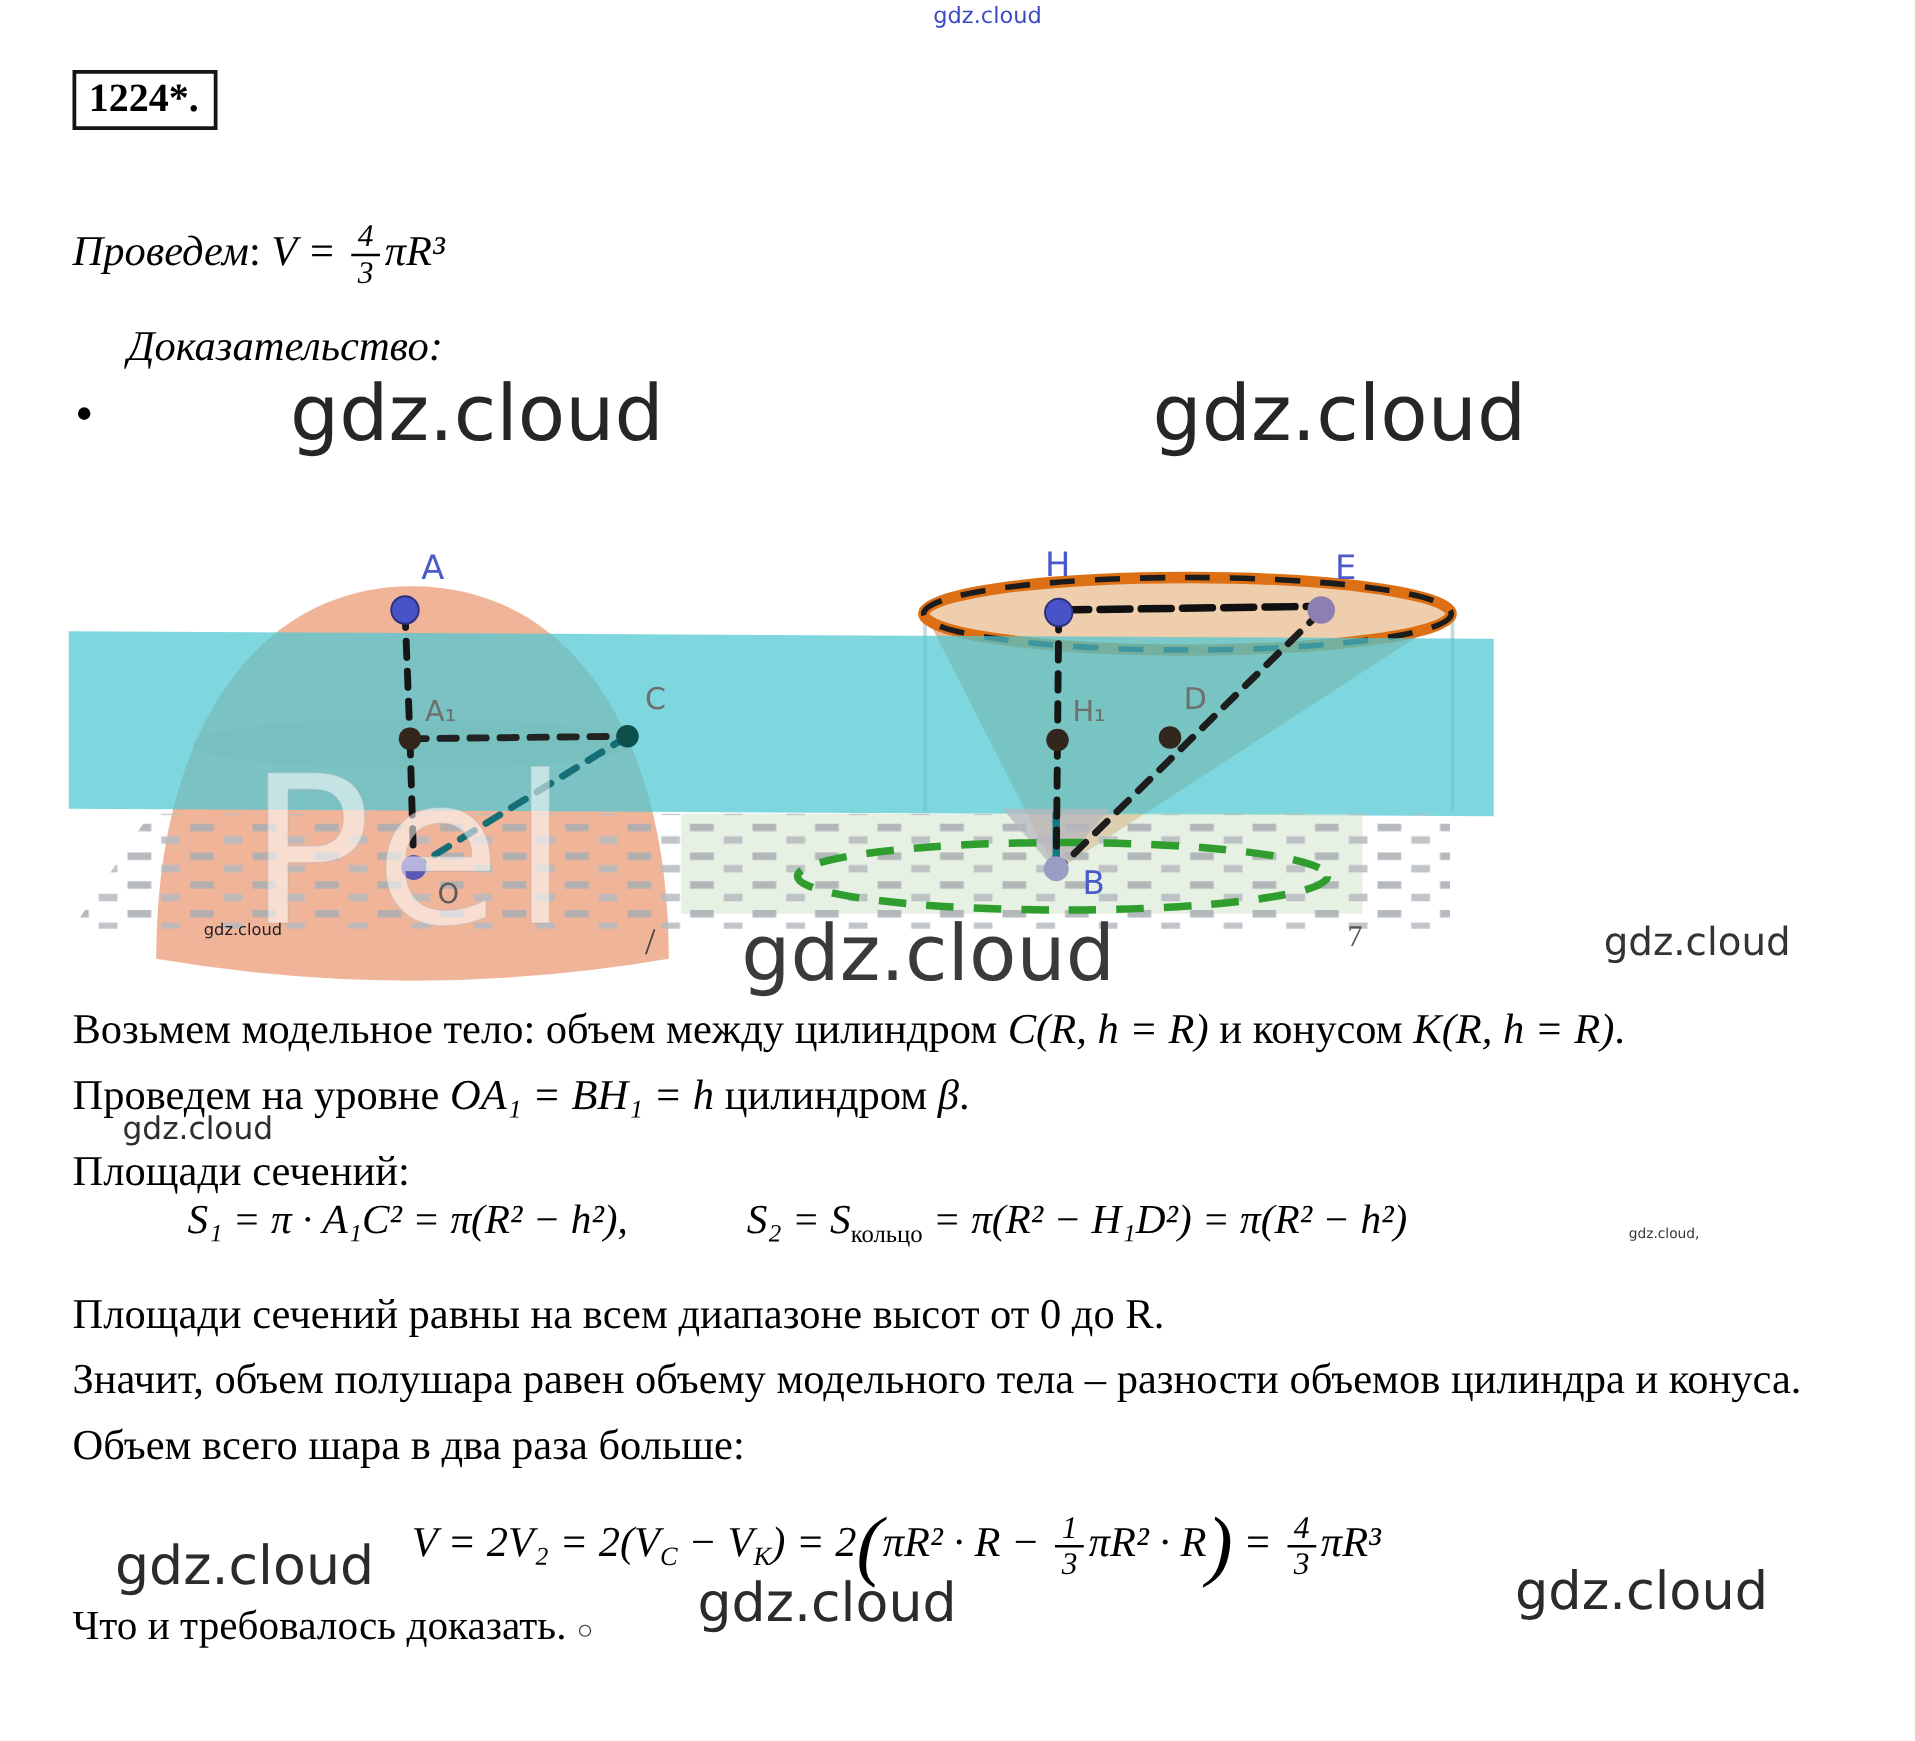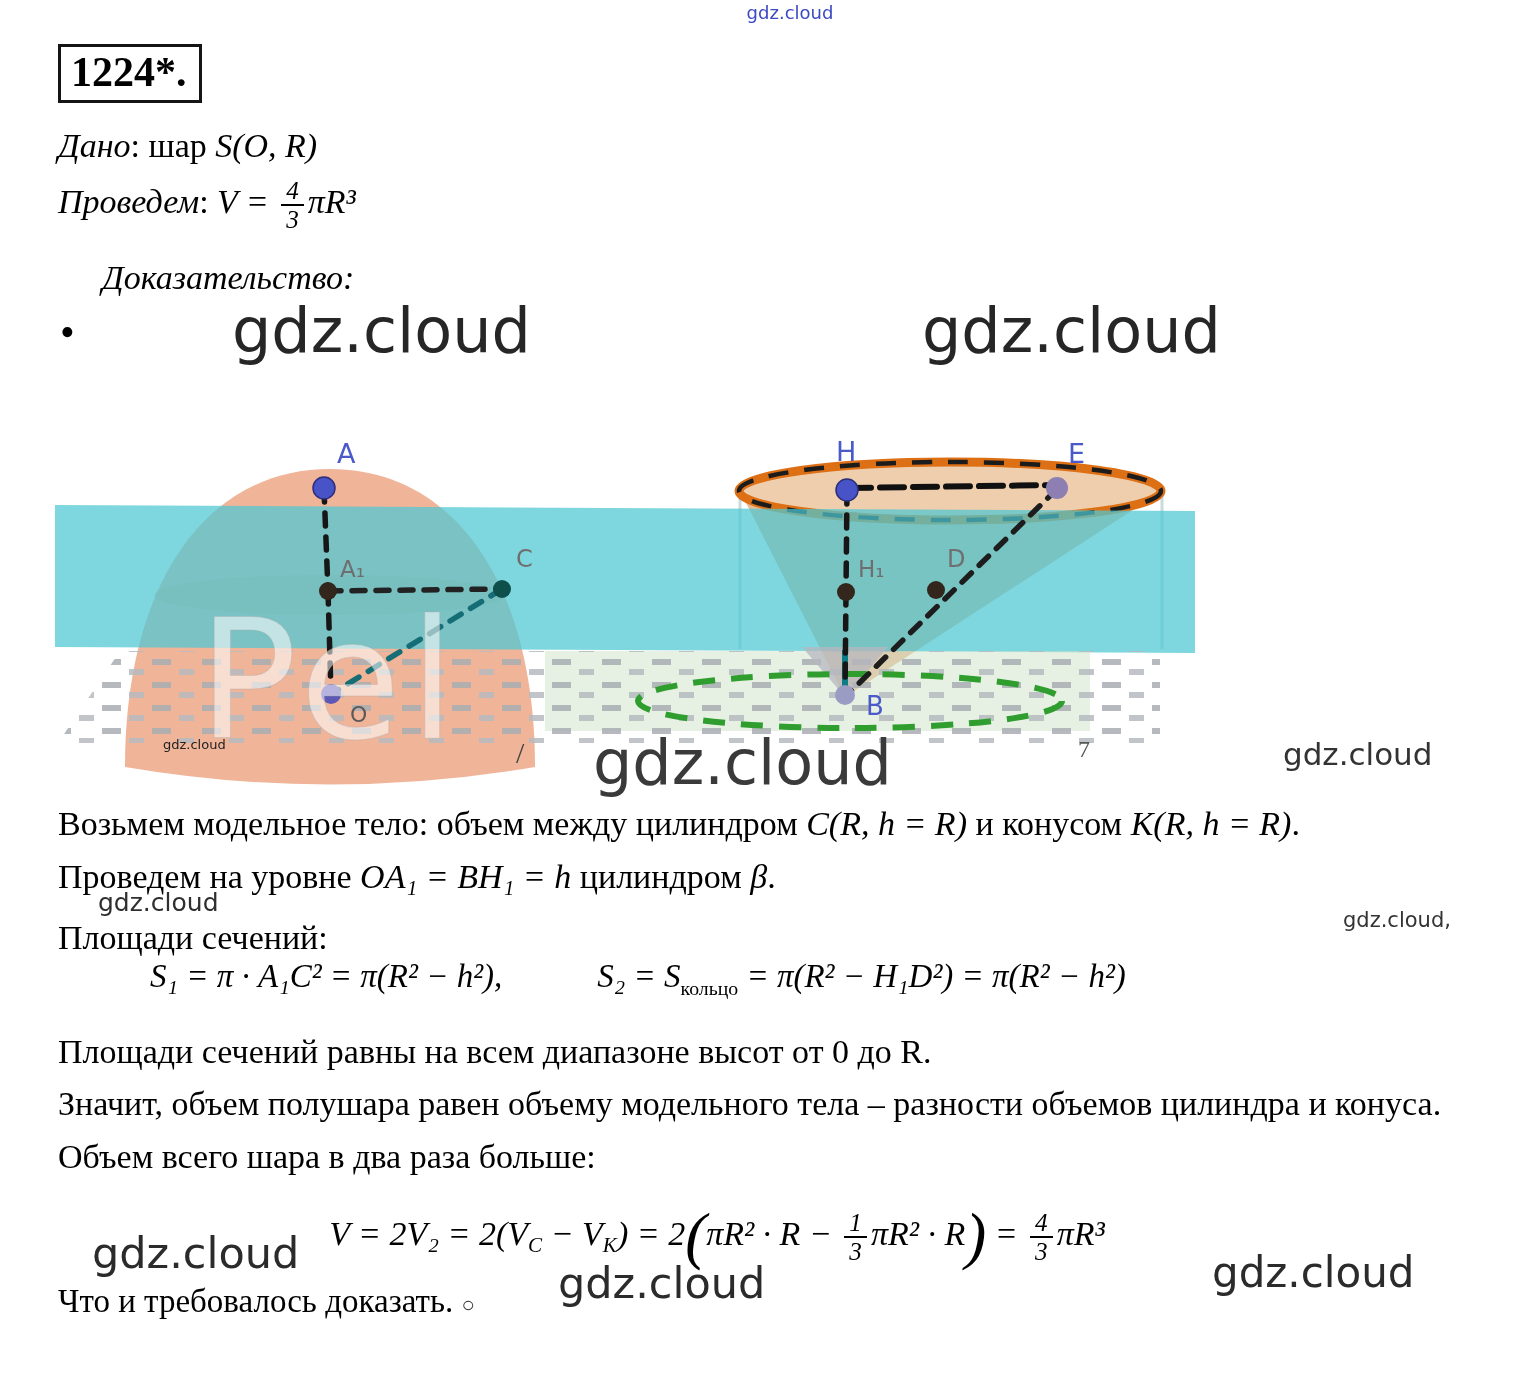--- a/index.html
+++ b/index.html
@@ -3,22 +3,22 @@
 <meta charset="utf-8">
 <style>
   html,body { margin:0; padding:0; background:#fff; }
   .page { position:relative; width:1532px; height:1393px; background:#ffffff;
           font-family:"Liberation Serif", serif; color:#000; overflow:hidden;padding-left:48px; }
   .txt { position:absolute; font-size:34px; line-height:1.55; }
   .it  { font-style:italic; }
   .math{ font-style:italic; white-space:nowrap; }
   .wm  { position:absolute; font-family:"DejaVu Sans", sans-serif; color:#2d2d2d; white-space:nowrap; }
   .wm-blue { color:#3b4ac2; }
-  .pbox{ position:absolute; left:58px; top:44px; border:3px solid #151515; padding:1px 12px 4px 10px;
-         font-weight:bold; font-size:42px; }
+  .pbox{ position:absolute; left:58px; top:56px; border:3px solid #151515; padding:1px 12px 4px 10px;
+         font-weight:bold; font-size:32px; }
   .frac{ display:inline-flex; flex-direction:column; align-items:center; vertical-align:middle;
          line-height:1.08; font-size:0.74em; margin:0 4px; font-style:italic; }
   .frac .num{ border-bottom:2px solid #000; padding:0 5px; }
   .frac .den{ padding:0 5px; }
   .bigp{ font-size:1.85em; font-weight:400; vertical-align:middle; }
   sub.word{ font-style:normal; font-size:0.6em; }
   sub.mv{ font-style:italic; font-size:0.62em; }
   .figlabel{ font-family:"DejaVu Sans", sans-serif; font-weight:500; }
   .fig-big-wm{ position:absolute; left:198px; top:585px; font-size:165px; font-family:"DejaVu Sans", sans-serif;
                color:rgba(255,255,255,0.55); -webkit-text-stroke:1px rgba(170,170,170,0.35); letter-spacing:8px; }
@@ -28,23 +28,20 @@
 <body>
 
 <div class="page">
 
   <div class="wm wm-blue" style="left:50%; transform:translateX(-50%); top:2px; font-size:18px;">gdz.cloud</div>
 
   <div class="pbox">
     <span>1224*.</span>
   </div>
 
-  <div class="txt" style="left:58px; top:120px;">
-    <span class="it">Дано</span><span>: шар </span><span class="math">S(O, R)</span>
-  </div>
 
   <div class="txt" style="left:58px; top:176px;">
     <span class="it">Проведем</span><span>: </span><span class="math">V = </span><span class="frac">
         <span class="num">4</span>
         <span class="den">3</span>
       </span><span class="math">πR³</span>
   </div>
 
   <div class="txt it" style="left:58px; top:252px;margin-left:44px;">Доказательство:</div>
 
@@ -130,21 +127,21 @@
 
   <div class="txt" style="left:58px; top:912px;">Площади сечений:</div>
 
   <div class="formula-row">
     <div>S₁ = π · A₁C² = π(R² − h²),</div>
     <div>
       <span>S₂ = S</span><sub class="word">кольцо</sub><span> = π(R² − H₁D²) = π(R² − h²)</span>
     </div>
   </div>
 
-  <div class="wm" style="left:1303px; top:908px; font-size:21px; color:#333;margin-left:40px;">gdz.cloud,</div>
+  <div class="wm" style="left:1303px; top:980px; font-size:11px; color:#333;">gdz.cloud,</div>
 
   <div class="txt" style="left:58px; top:1026px;">Площади сечений равны на всем диапазоне высот от 0 до R.</div>
 
   <div class="txt" style="left:58px; top:1078px; width:1455px;">Значит, объем полушара равен объему модельного тела – разности объемов цилиндра и конуса. Объем всего шара в два раза больше:</div>
 
   <div class="txt" style="left:0; top:1188px; width:1434px; text-align:center; font-style:italic;">
     <span>V = 2V₂ = 2(V</span><sub class="mv">C</sub><span> − V</span><sub class="mv">K</sub><span>) = 2</span><span class="bigp">(</span><span>πR² · R − </span><span class="frac">
         <span class="num">1</span>
         <span class="den">3</span>
       </span><span>πR² · R</span><span class="bigp">)</span><span> = </span><span class="frac">

